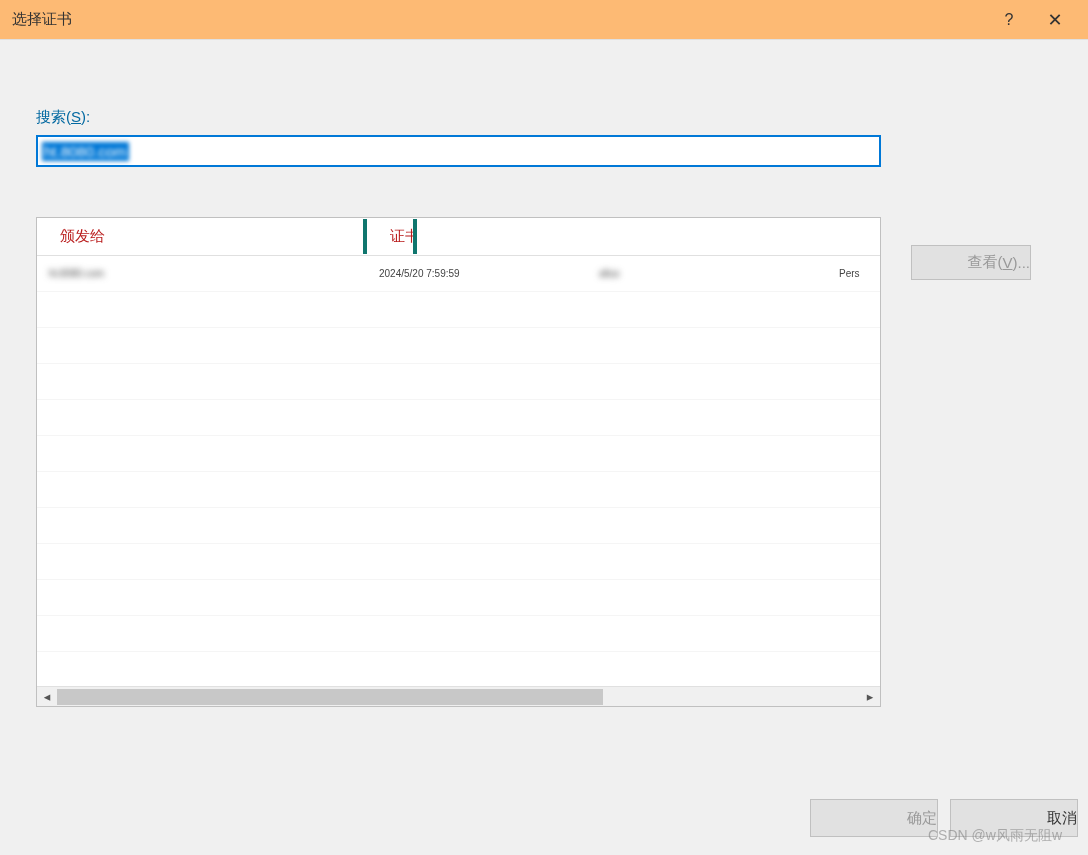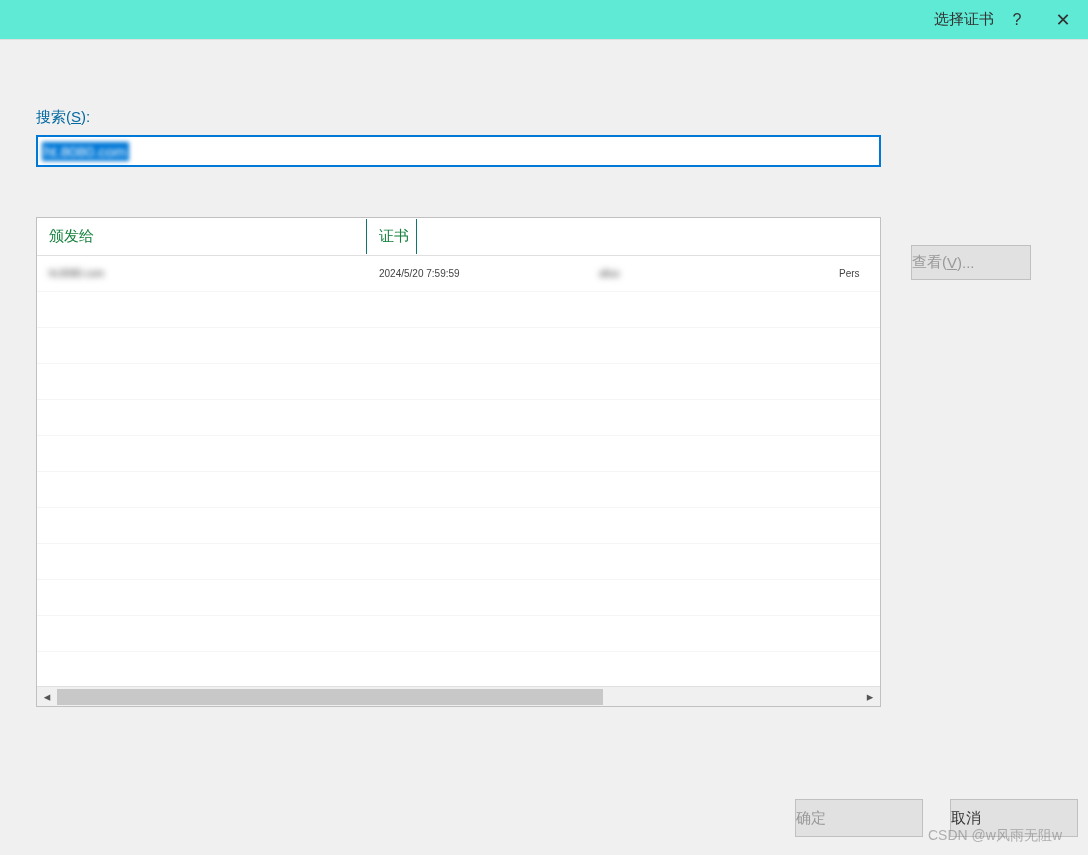--- a/index.html
+++ b/index.html
@@ -20,24 +20,23 @@
       width: 100%;
       height: 100%;
       background: #f0f0f0;
       display: flex;
       flex-direction: column;
     }
     .titlebar {
       height: 40px;
       display: flex;
       align-items: center;
-      padding: 0 2px;
-      background: #5eead4;
+      padding: 0 10px;
+      background: #fdba74;
       border-bottom: 1px solid #e0e0e0;
-      text-align: right;
     }
     .titlebar .title {
       flex: 1;
       font-size: 15px;
       color: #333;
       padding-left: 2px;
     }
     .titlebar .tb-btn {
       width: 46px;
       height: 40px;
@@ -102,24 +101,24 @@
       overflow: hidden;
     }
     .table-header {
       display: flex;
       border-bottom: 1px solid #e0e0e0;
       height: 38px;
       align-items: center;
       flex-shrink: 0;
     }
     .table-header .th {
-      padding: 8px 12px;
-      font-size: 15px;
-      color: #15803d;
-      border-right: 1px solid #0f766e;
+      padding: 8px 23px;
+      font-size: 15px;
+      color: #b91c1c;
+      border-right: 4px solid #0f766e;
       white-space: nowrap;
       overflow: hidden;
     }
     .th-0 { width: 330px; }
     .th-1 { width: 220px; }
     .th-2 { width: 240px; }
     .th-3 { width: 50px; border-right: none; }
     .table-body {
       flex: 1;
       overflow: hidden;
@@ -180,34 +179,34 @@
     }
     .btn {
       width: 120px;
       height: 35px;
       border: 1px solid #c0c0c0;
       background: #e1e1e1;
       font-size: 15px;
       color: #333;
       display: flex;
       align-items: center;
-      justify-content: flex-start;
+      justify-content: flex-end;
       cursor: pointer;
     }
     .btn.disabled {
       color: #999;
       cursor: default;
     }
     .btn .ul { text-decoration: underline; }
     .footer {
       position: absolute;
       bottom: 18px;
       right: 10px;
       display: flex;
-      gap: 27px;
+      gap: 12px;
       padding-left: 36px;
     }
     .footer .btn { width: 128px; height: 38px; background: #e1e1e1; }
     .footer .btn:last-child { font-weight: normal; }
     .watermark {
       position: absolute;
       bottom: 10px;
       right: 26px;
       font-size: 14px;
       color: rgba(120,120,120,0.55);

